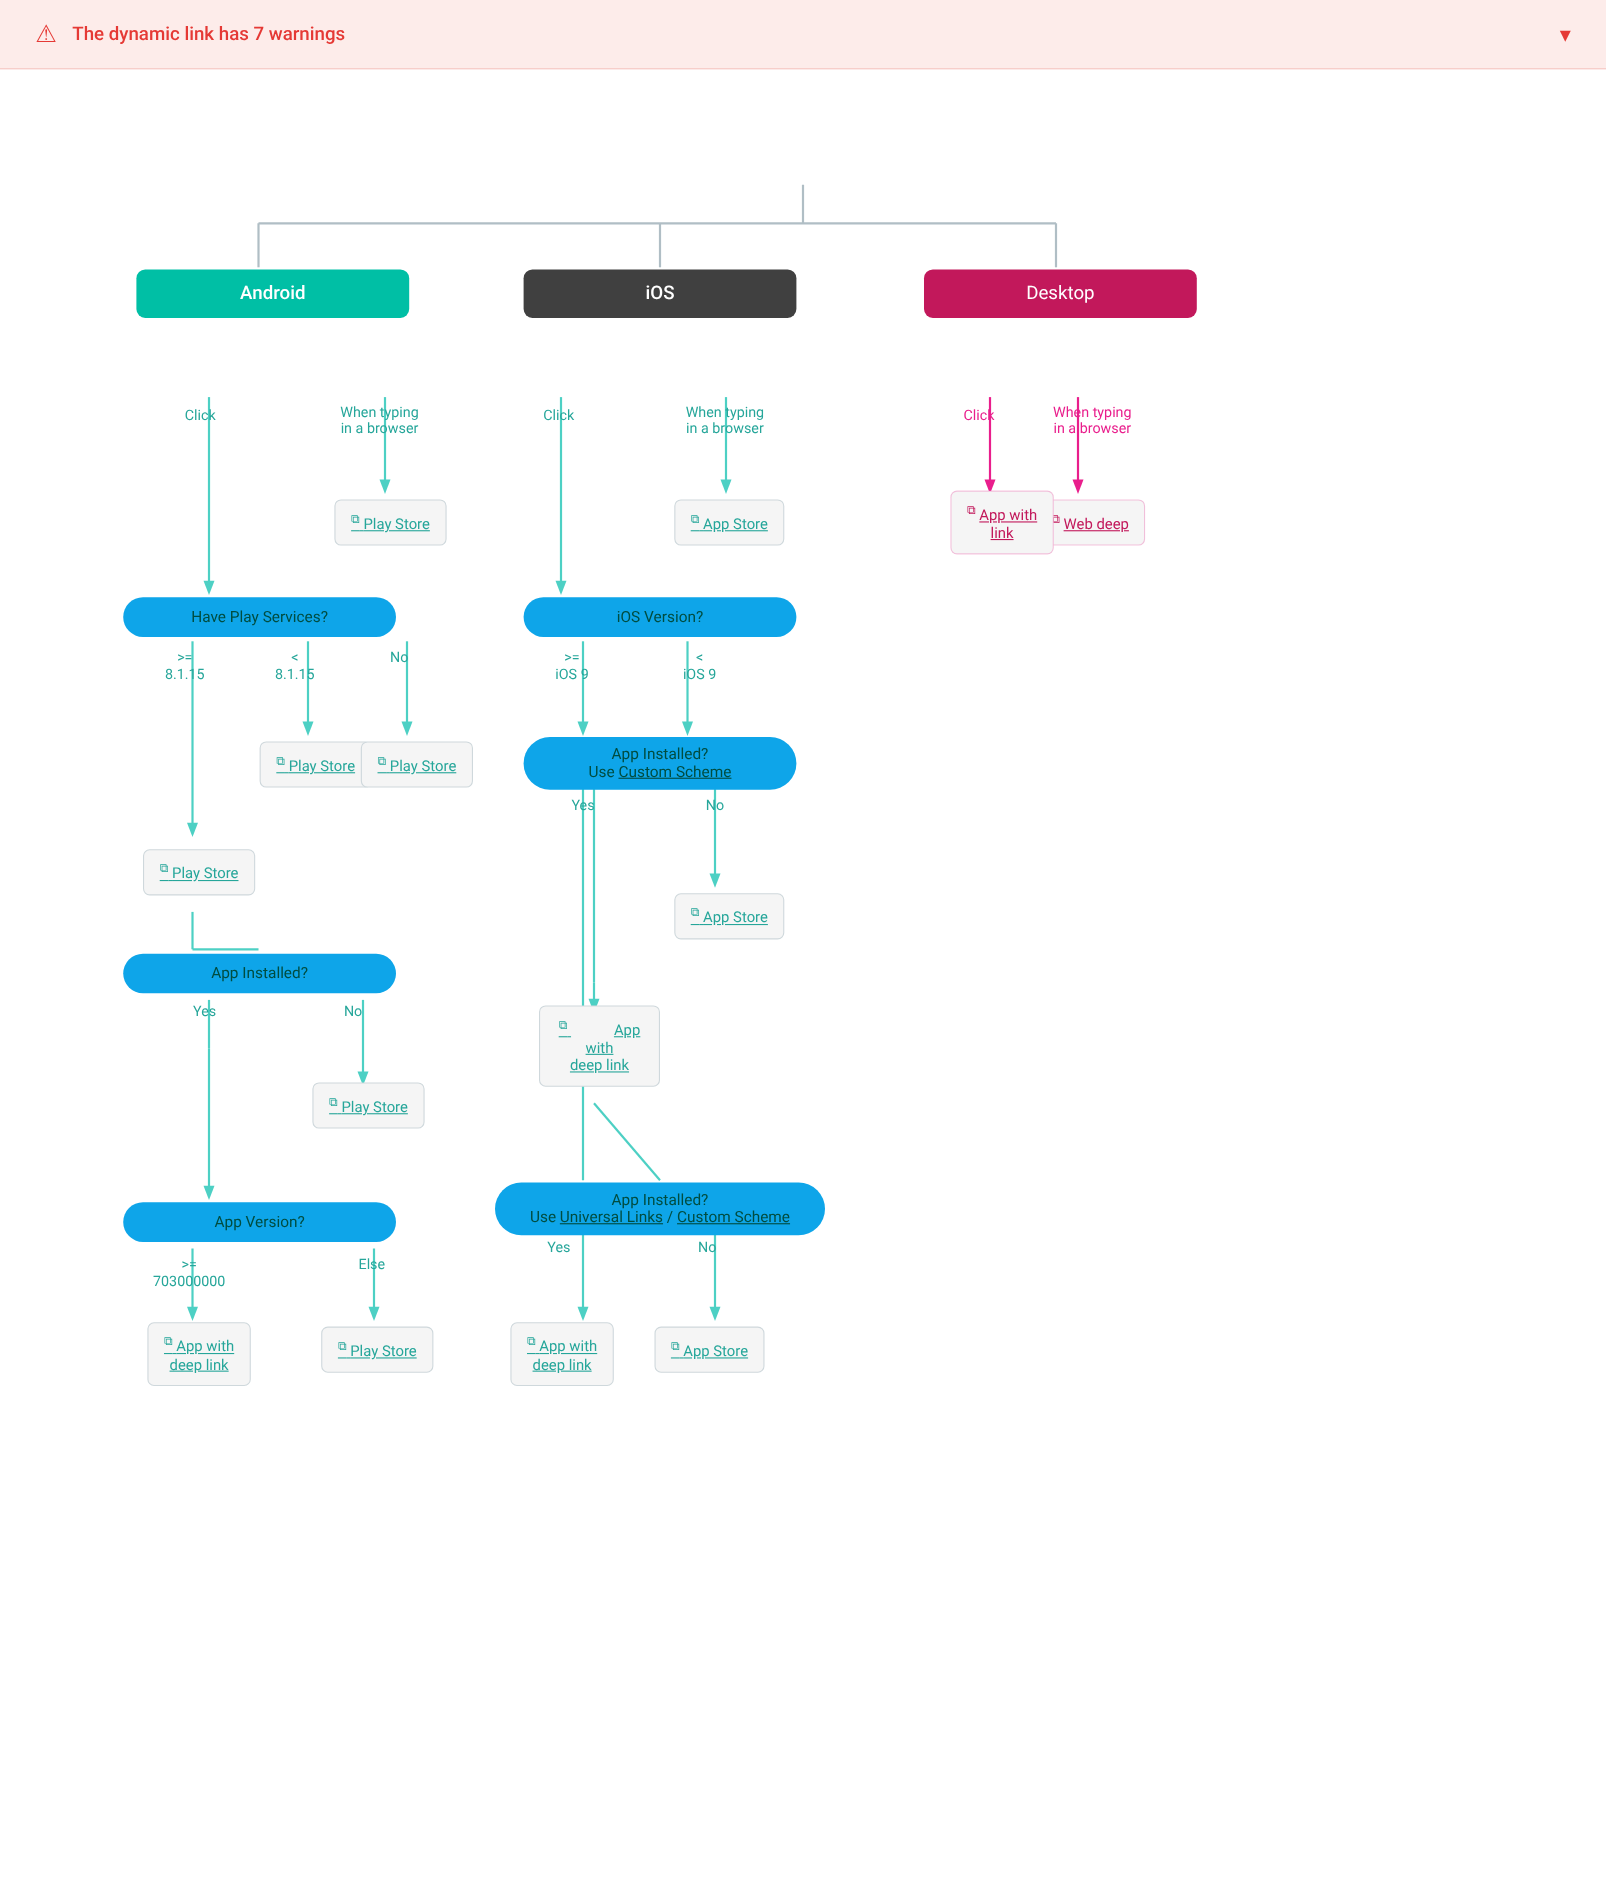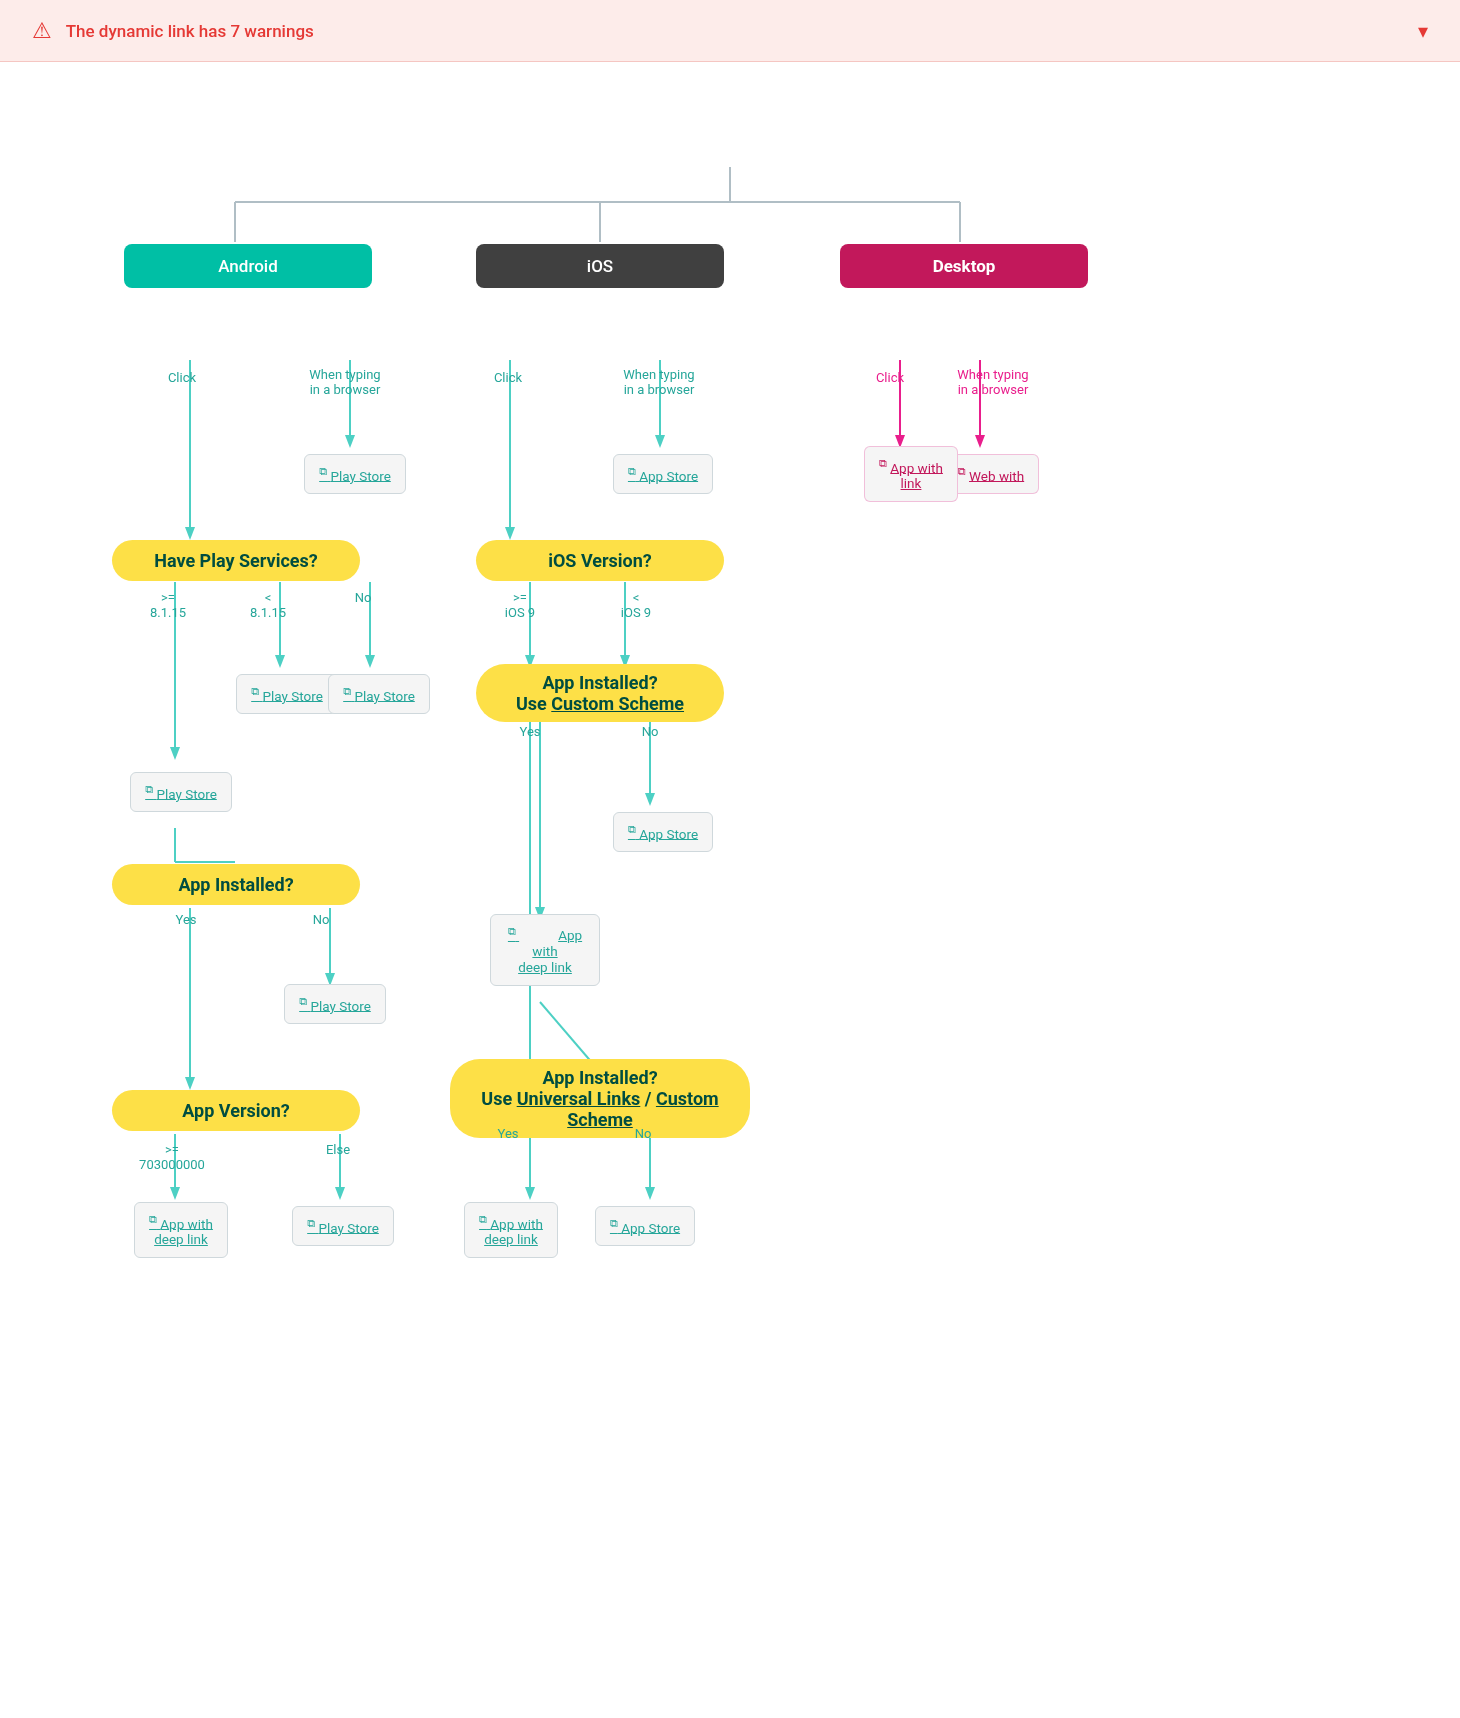--- a/index.html
+++ b/index.html
@@ -93,32 +93,32 @@
       font-size: 17px;
       font-weight: 500;
       padding: 12px 0;
       width: 248px;
     }
     .platform-desktop {
       background: #c2185b;
       border-radius: 8px;
       color: #fff;
       font-size: 17px;
-      font-weight: 700;
+      font-weight: 400;
       padding: 12px 0;
       width: 248px;
     }
 
     
     .decision {
-      background: #fde047;
+      background: #0ea5e9;
       border-radius: 30px;
       color: #004d40;
-      font-size: 18px;
-      font-weight: 700;
+      font-size: 14px;
+      font-weight: 400;
       padding: 10px 20px;
       text-align: center;
     }
 
     
     .action-box {
       background: #f5f5f5;
       border: 1px solid #cfd8dc;
       border-radius: 6px;
       padding: 10px 14px;
@@ -463,21 +463,21 @@
     </div>
 
     <div class="node label-pink" style="left:868px; top:265px; width:130px;">
       <span style="white-space:pre-line;">When typing
 in a browser</span>
     </div>
 
     <div class="node" style="left:876px; top:346px; width:110px; height:52px;">
       <div class="action-box" style="border-color:#e91e8c40; color:#c2185b; text-decoration:none;">
         <span class="ext-icon" style="color:#c2185b;">⧉</span>
-        <span style="color:#c2185b; text-decoration:underline;">Web with</span>
+        <span style="color:#c2185b; text-decoration:underline;">Web deep</span>
       </div>
     </div>
 
     <div class="node" style="left:796px; top:346px; width:110px; height:52px;">
       <div class="action-box" style="border-color:#e91e8c40; color:#c2185b; text-decoration:none;">
         <span class="ext-icon" style="color:#c2185b;">⧉</span>
         <span style="white-space:pre-line; color:#c2185b; text-decoration:underline;">App with
 link</span>
       </div>
     </div>

